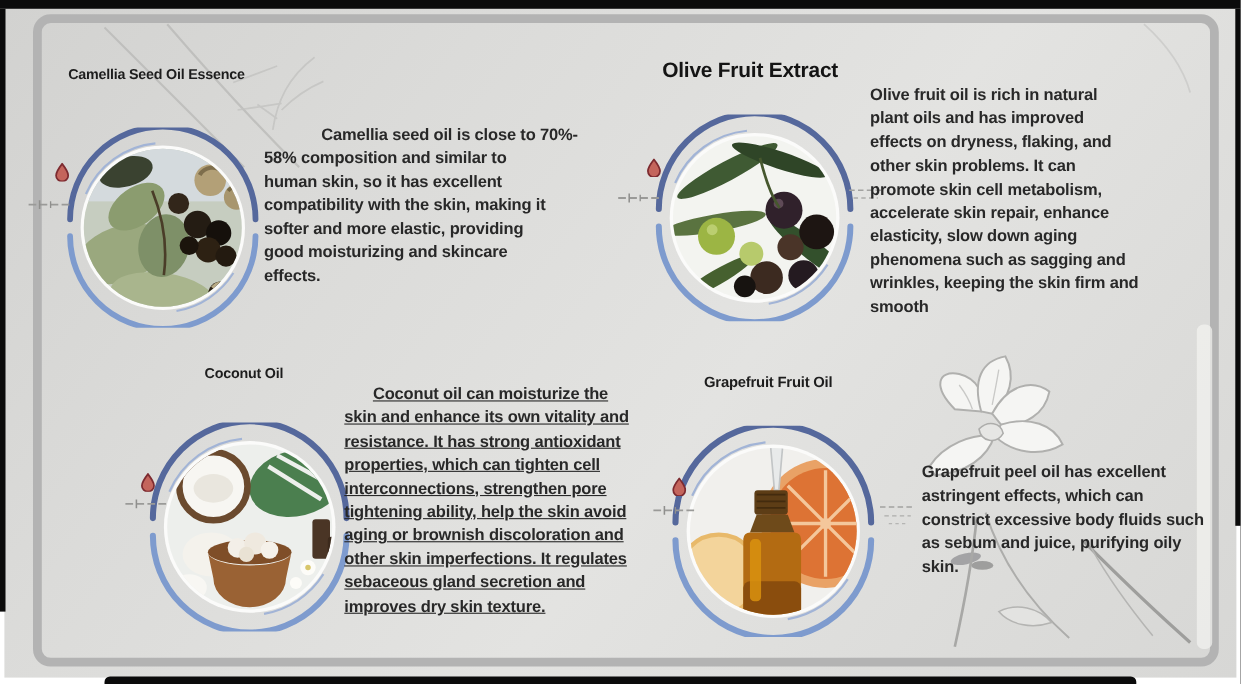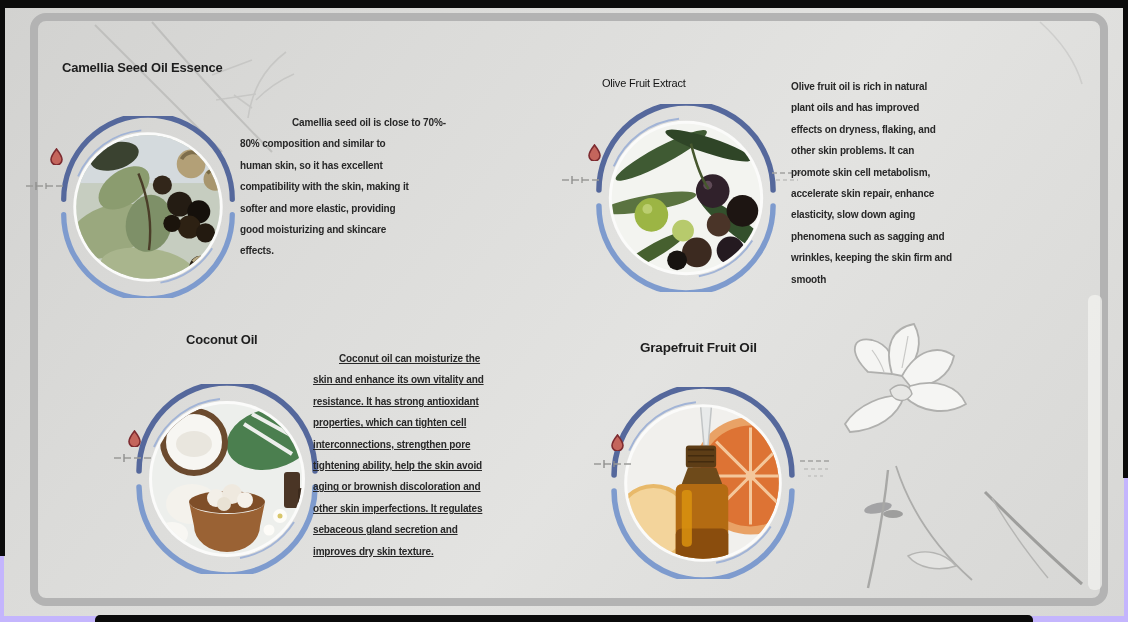--- a/index.html
+++ b/index.html
@@ -1,31 +1,31 @@
 <!DOCTYPE html>
 <html><head>
 <meta charset="utf-8">
 <style>
   html,body{margin:0;padding:0;background:#000;}
   .stage{position:relative;width:1128px;height:622px;overflow:hidden;
-         background:#c4b5fd;font-family:"Liberation Sans",sans-serif;}
+         background:#ffffff;font-family:"Liberation Sans",sans-serif;}
   .canvas{position:absolute;left:4px;top:8px;right:4px;bottom:6px;
           background:linear-gradient(128deg,#d2d2d0 0%,#dbdbd9 28%,#e3e3e1 58%,#d7d7d5 100%);}
   .frame{position:absolute;left:30px;top:13px;right:20px;bottom:16px;
          border:8px solid #b3b3b3;border-radius:16px;}
   .edge{position:absolute;background:#0b0b0b;}
   .edge.top{left:0;top:0;width:1128px;height:8px;}
   .edge.left{left:0;top:8px;width:5px;height:548px;}
   .edge.right{right:0;top:8px;width:5px;height:470px;}
   .edge.bottom{left:95px;bottom:0;width:938px;height:7px;border-radius:5px 5px 0 0;}
   .decor{position:absolute;left:0;top:0;z-index:2;pointer-events:none;}
   .card-el{position:absolute;z-index:3;}
   .label{font-size:13px;font-weight:700;color:#1d1d1d;letter-spacing:-.2px;}
-  .heading{font-size:11px;font-weight:400;color:#141414;letter-spacing:-.2px;margin-top:23px;}
-  .desc{margin:0;white-space:pre-line;font-size:10px;line-height:21.4px;
+  .heading{font-size:19px;font-weight:700;color:#141414;letter-spacing:-.2px;}
+  .desc{margin:0;white-space:pre-line;font-size:15px;line-height:21.4px;
         font-weight:600;color:#282828;letter-spacing:-.15px;}
   .desc.indent-lg{text-indent:52px;}
   .desc.indent-md{text-indent:26px;}
   .desc.clipped{height:208px;overflow:hidden;}
   .circle{width:190px;height:190px;}
   .dropicon svg{display:block;}
 </style>
 </head>
 <body>
 
@@ -120,21 +120,21 @@
   </span>
   <span class="card-el" style="left:24px;top:178px;">
     <svg width="44" height="16" viewBox="0 0 44 16">
       <line x1="2" y1="8" x2="42" y2="8" stroke="#9a9a98" stroke-width="1.6" stroke-dasharray="7 3"></line>
       <line x1="12" y1="4" x2="12" y2="12" stroke="#8f8f8d" stroke-width="1.4"></line>
       <line x1="22" y1="5" x2="22" y2="11" stroke="#8f8f8d" stroke-width="1.2"></line>
     </svg>
   </span>
 
   <p class="card-el desc indent-lg" style="left:240px;top:112px;width:305px;">Camellia seed oil is close to 70%-
-80% composition and similar to
+58% composition and similar to
 human skin, so it has excellent
 compatibility with the skin, making it
 softer and more elastic, providing
 good moisturizing and skincare
 effects.</p>
 
   <div class="card-el heading" style="left:602px;top:54px;">Olive Fruit Extract</div>
 
   <svg class="card-el circle" style="left:592px;top:104px;width:188px;height:188px;" viewBox="0 0 190 190">
     <defs>
@@ -304,14 +304,19 @@
     </svg>
   </span>
   <span class="card-el" style="left:798px;top:455px;">
     <svg width="36" height="26" viewBox="0 0 36 26">
       <line x1="2" y1="6" x2="34" y2="6" stroke="#a2a2a0" stroke-width="1.4" stroke-dasharray="5 3"></line>
       <line x1="6" y1="14" x2="30" y2="14" stroke="#adadab" stroke-width="1.2" stroke-dasharray="4 3"></line>
       <line x1="10" y1="21" x2="26" y2="21" stroke="#b5b5b3" stroke-width="1.2" stroke-dasharray="3 3"></line>
     </svg>
   </span>
 
+  <p class="card-el desc" style="left:838px;top:419px;width:285px;">Grapefruit peel oil has excellent
+astringent effects, which can
+constrict excessive body fluids such
+as sebum and juice, purifying oily
+skin.</p>
 
 </div>
 
 </body></html>

